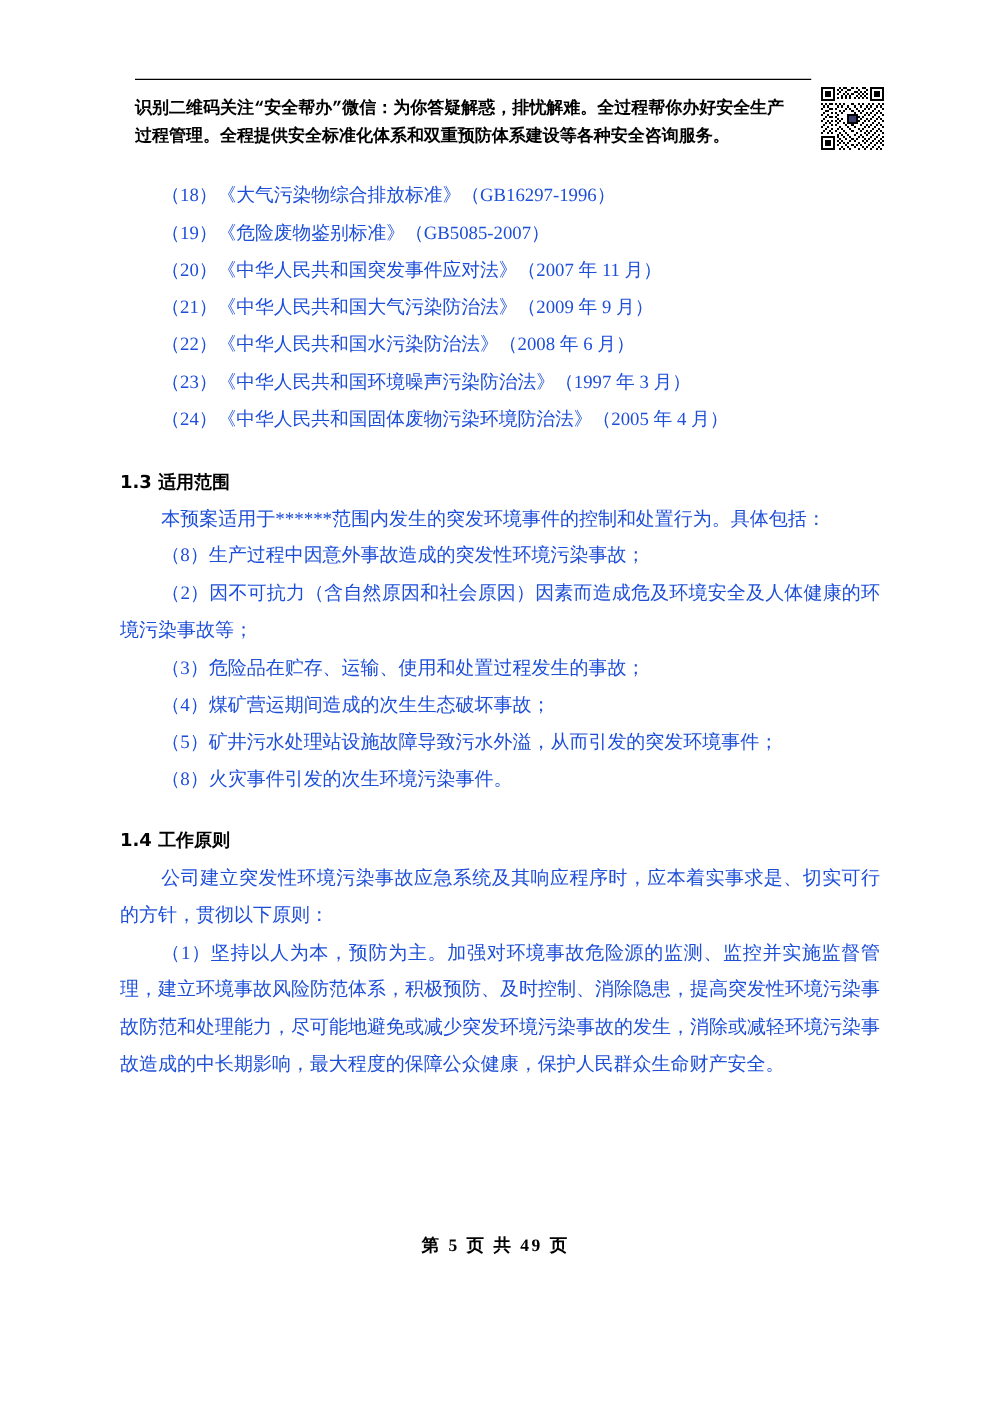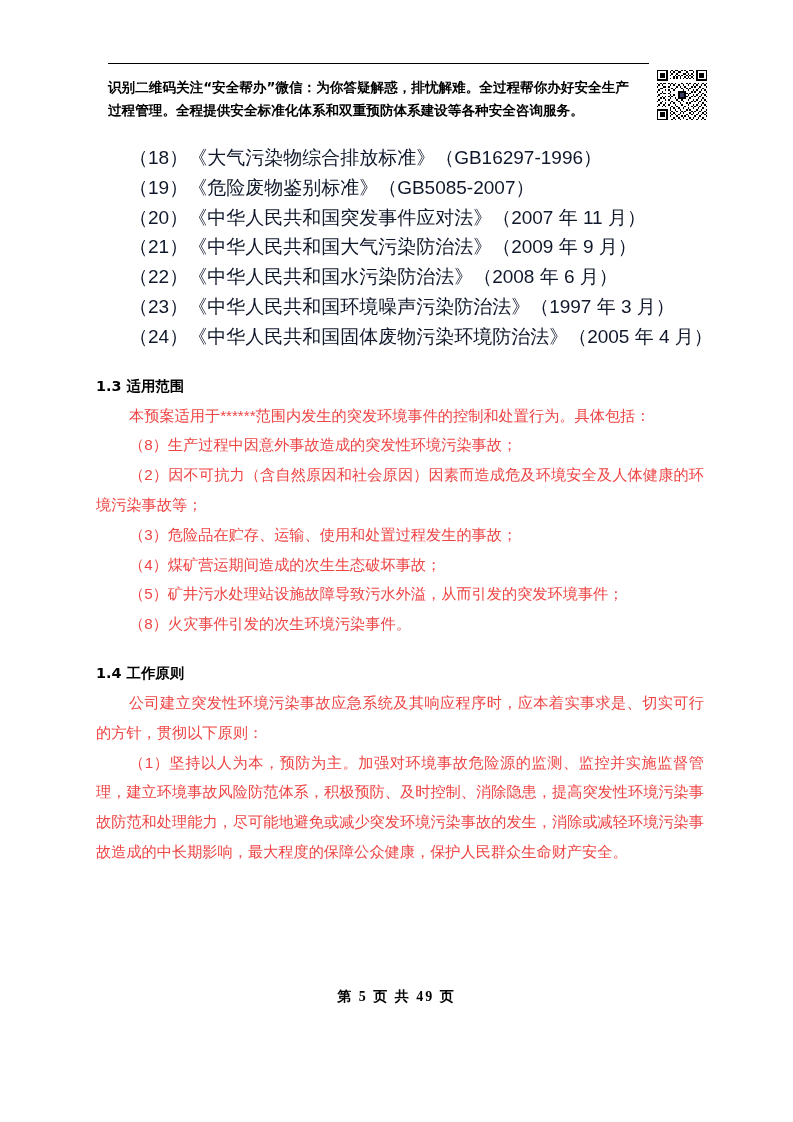--- a/index.html
+++ b/index.html
@@ -43,64 +43,64 @@
     width: 540px;
     font-family: "DejaVu Sans", "Liberation Sans", sans-serif;
     font-weight: bold;
     font-size: 13.6px;
     line-height: 23px;
     letter-spacing: 0px;
     color: #000;
     text-align: justify;
     text-justify: inter-character;
   }
-  .header-text .hline { display: block; white-space: nowrap; }
+  .header-text .hline { display: block; white-space: nowrap; font-family: Liberation Mono, monospace; }
 
   
   .qr-wrap {
     position: absolute;
     left: 655px;
     top: 62px;
     width: 54px;
     height: 66px;
   }
   .qr-wrap svg { display: block; width: 100%; height: 100%; }
 
   
   .content {
     position: absolute;
     left: 96px;
     top: 143px;
     width: 608px;
   }
 
   .line {
-    font-family: Liberation Sans, sans-serif;
-    font-size: 19px;
+    font-family: Liberation Serif, serif;
+    font-size: 15px;
     line-height: 29.8px;
-    color: #0f172a;
+    color: #1d4ed8;
     white-space: nowrap;
   }
   .indent-list { padding-left: 33px; }
 
   .heading {
     font-family: "DejaVu Sans", "Liberation Sans", sans-serif;
     font-weight: bold;
     font-size: 14.4px;
     line-height: 30px;
     color: #000;
     margin-top: 19px;
     white-space: nowrap;
   }
 
   .para {
-    font-family: Liberation Sans, sans-serif;
+    font-family: Liberation Serif, serif;
     font-size: 15.2px;
     line-height: 29.8px;
-    color: #ef4444;
+    color: #1d4ed8;
     text-align: justify;
     text-justify: inter-ideograph;
   }
   .para-ind { text-indent: 33px; }
 
   
   .footer {
     position: absolute;
     left: 0;
     top: 988px;

